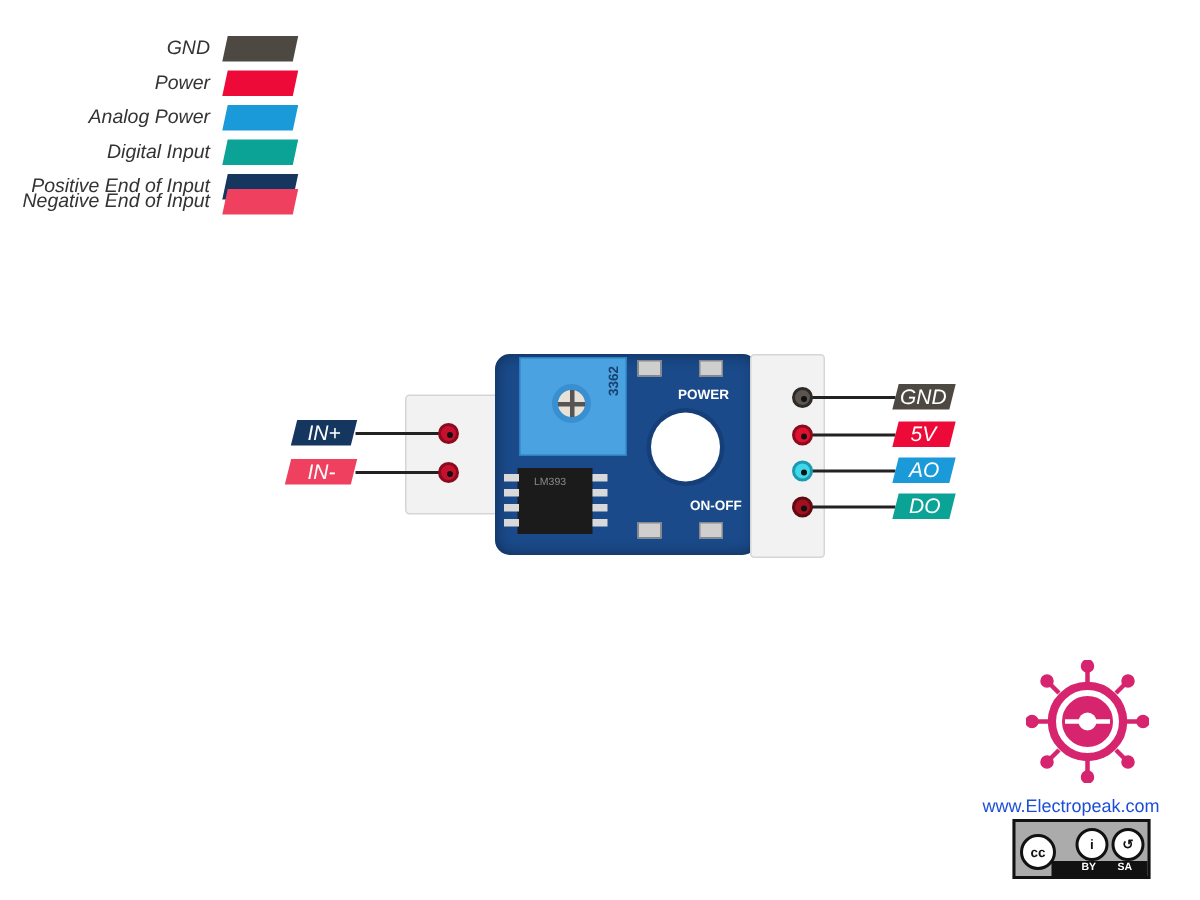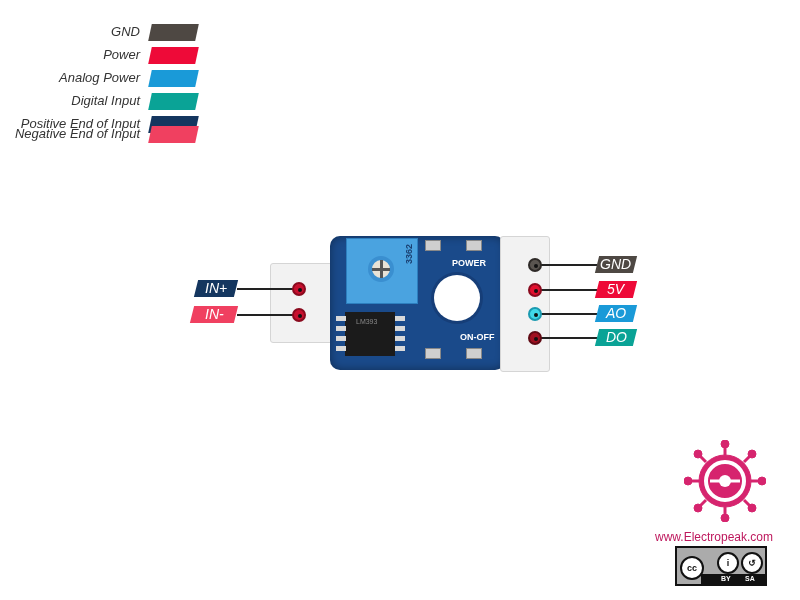--- a/index.html
+++ b/index.html
@@ -21,21 +21,21 @@
   .silk { position:absolute; color:#ffffff; font-size:9px; font-weight:bold; }
   .led { position:absolute; width:14px; height:9px; background:#cfcfcf; border:1px solid #888; }
   .conn-left { position:absolute; left:270px; top:263px; width:62px; height:78px; background:#f2f2f2; border:1px solid #d5d5d5; border-radius:3px; }
   .conn-right { position:absolute; left:500px; top:236px; width:48px; height:134px; background:#f2f2f2; border:1px solid #d5d5d5; border-radius:3px; }
   .wire-pin { position:absolute; width:14px; height:14px; border-radius:50%; box-sizing:border-box; }
   .wire-pin::after { content:""; position:absolute; left:4px; top:4px; width:4px; height:4px; border-radius:50%; background:#111; }
   .wire { position:absolute; height:2px; background:#222; }
   .tag { position:absolute; height:17px; color:#fff; font-style:italic; font-size:14px; line-height:17px; transform:skewX(-14deg); text-align:center; }
   .tag span { display:inline-block; transform:skewX(14deg); }
   .logo { position:absolute; left:684px; top:440px; width:82px; height:82px; }
-  .site { position:absolute; left:655px; top:530px; font-size:12px; color:#be185d; }
+  .site { position:absolute; left:655px; top:530px; font-size:12px; color:#1d4ed8; }
   .cc { position:absolute; left:675px; top:546px; width:92px; height:40px; background:#ababab; border:2px solid #111; box-sizing:border-box; }
   .cc-badge { position:absolute; width:22px; height:22px; border-radius:50%; background:#fff; border:2px solid #111; box-sizing:border-box; font-size:9px; font-weight:bold; text-align:center; line-height:18px; color:#111; }
   .cc-bar { position:absolute; left:24px; right:0; bottom:0; height:10px; background:#111; color:#fff; font-size:7px; font-weight:bold; }
 </style>
 </head>
 <body>
 
 <div class="legend">
   <div class="legend-row" style="top:0">
     <span class="legend-label">GND</span>

